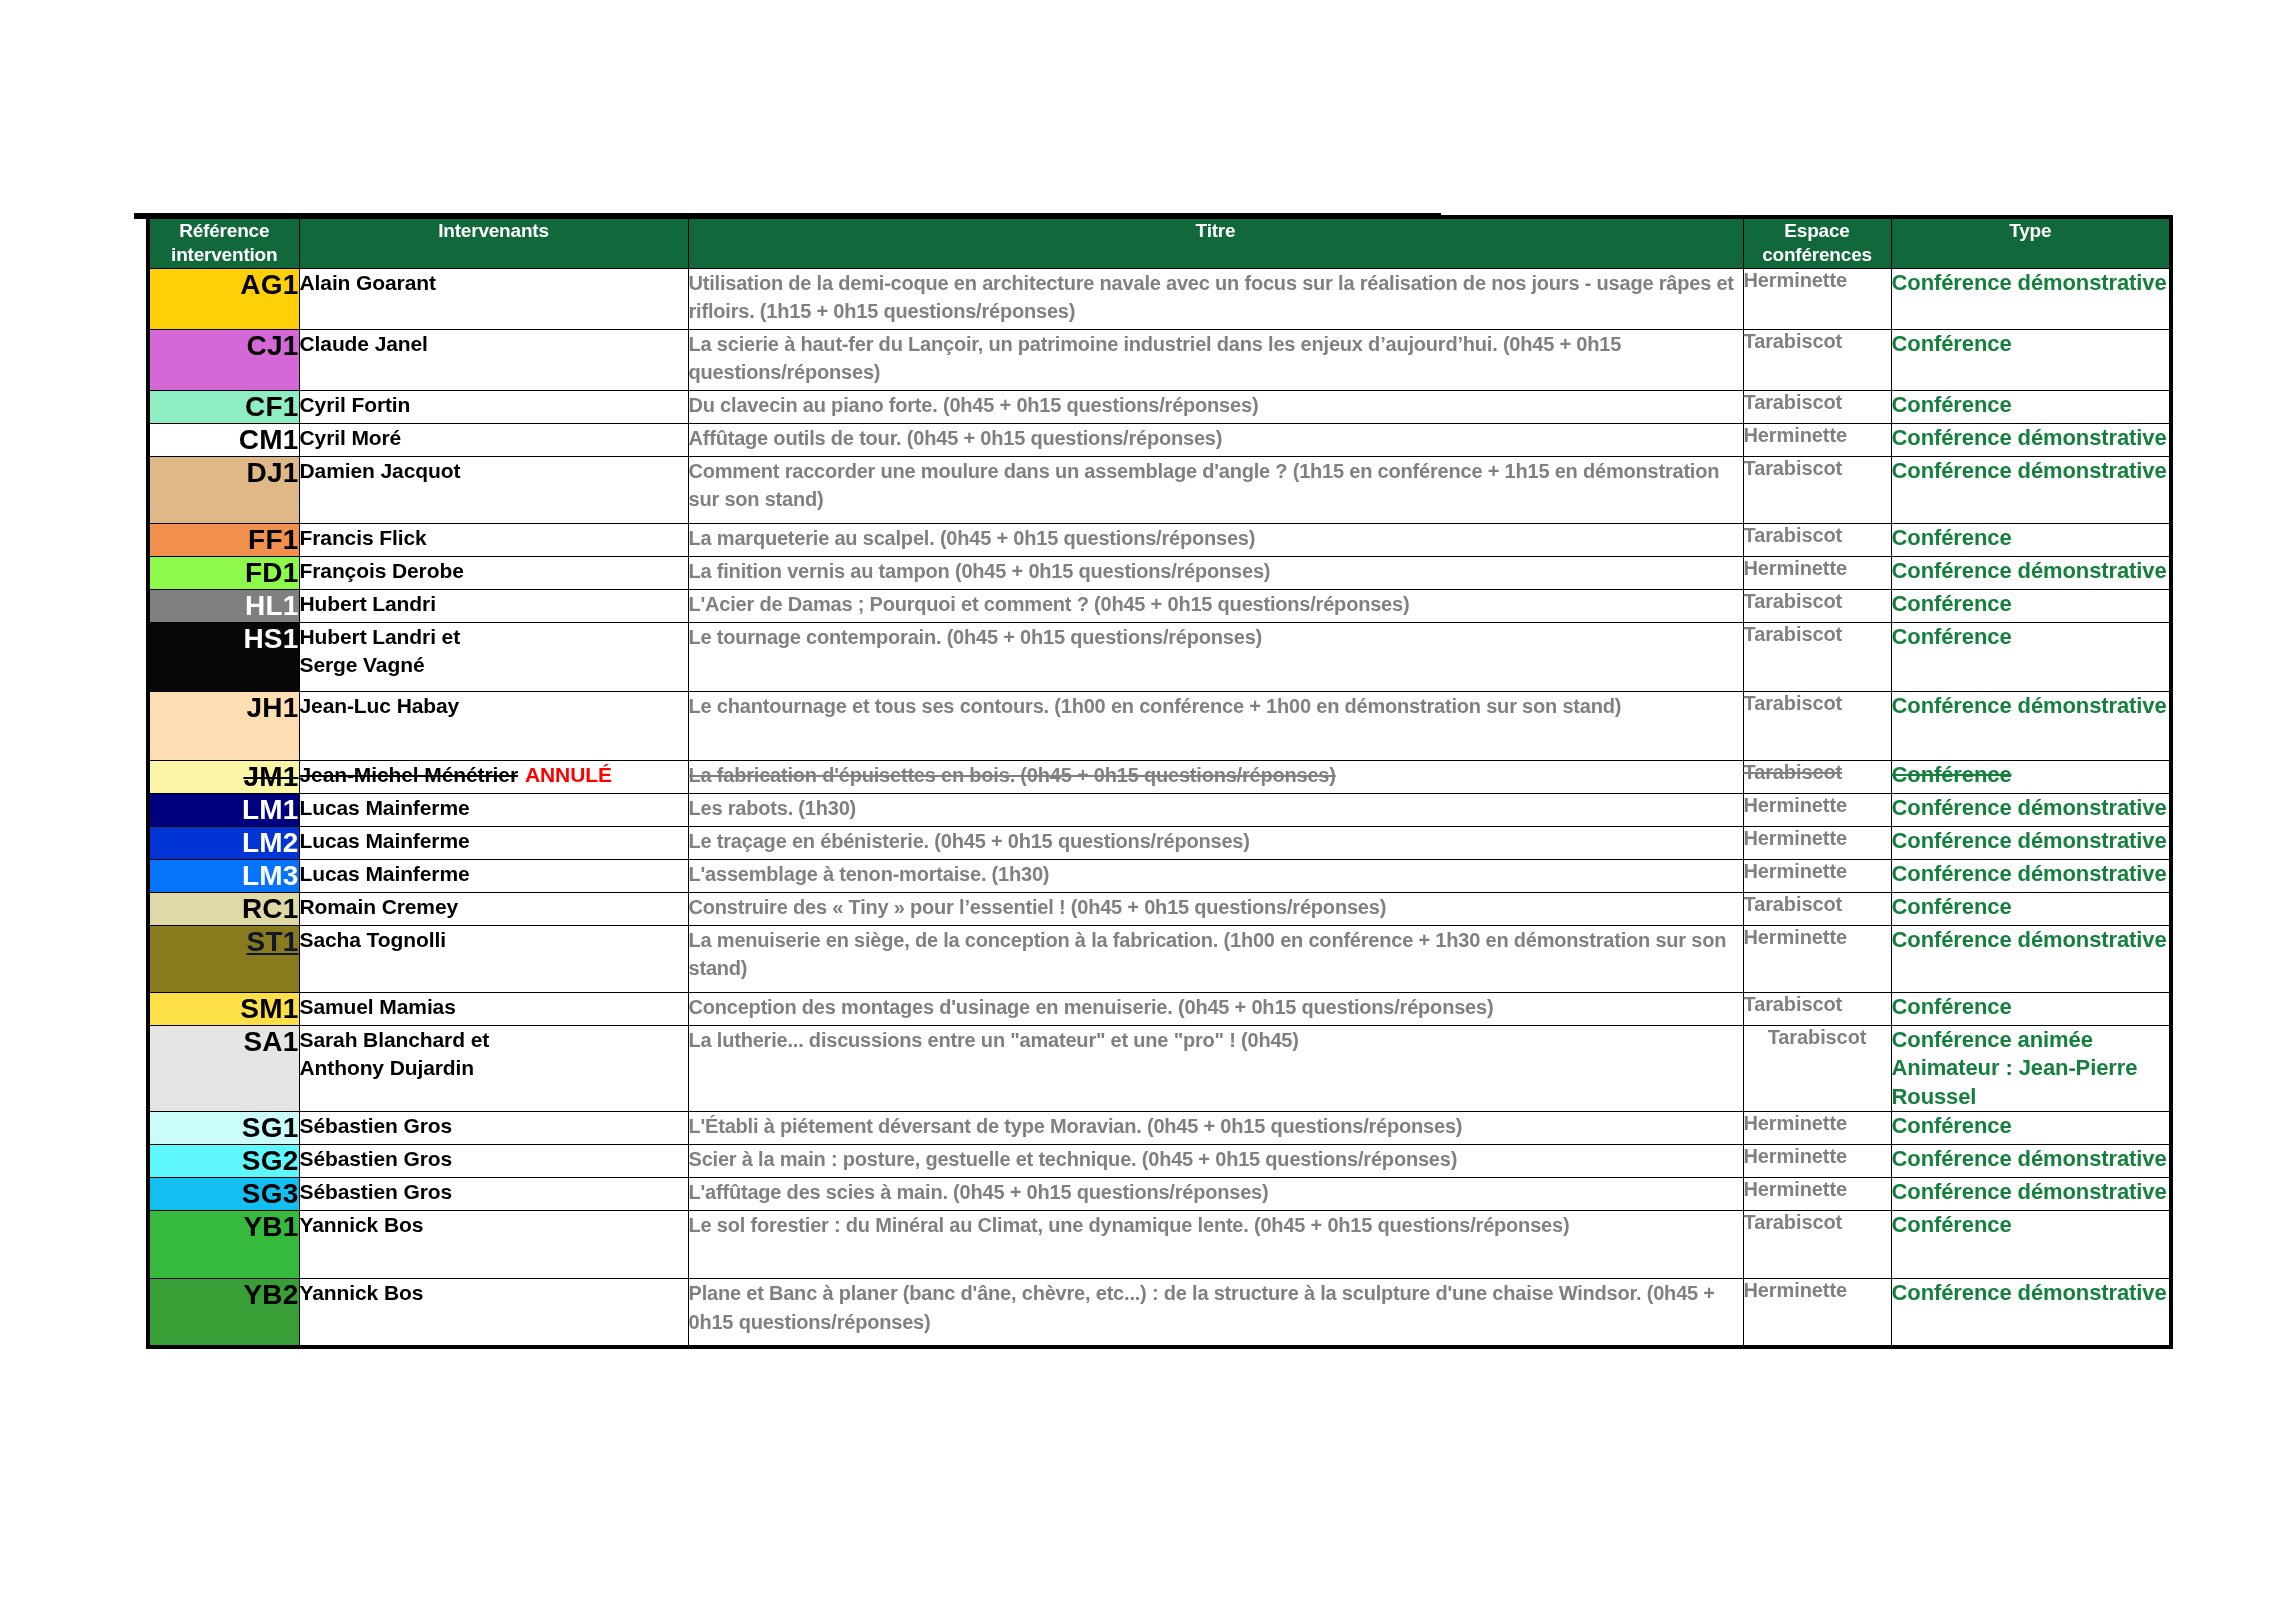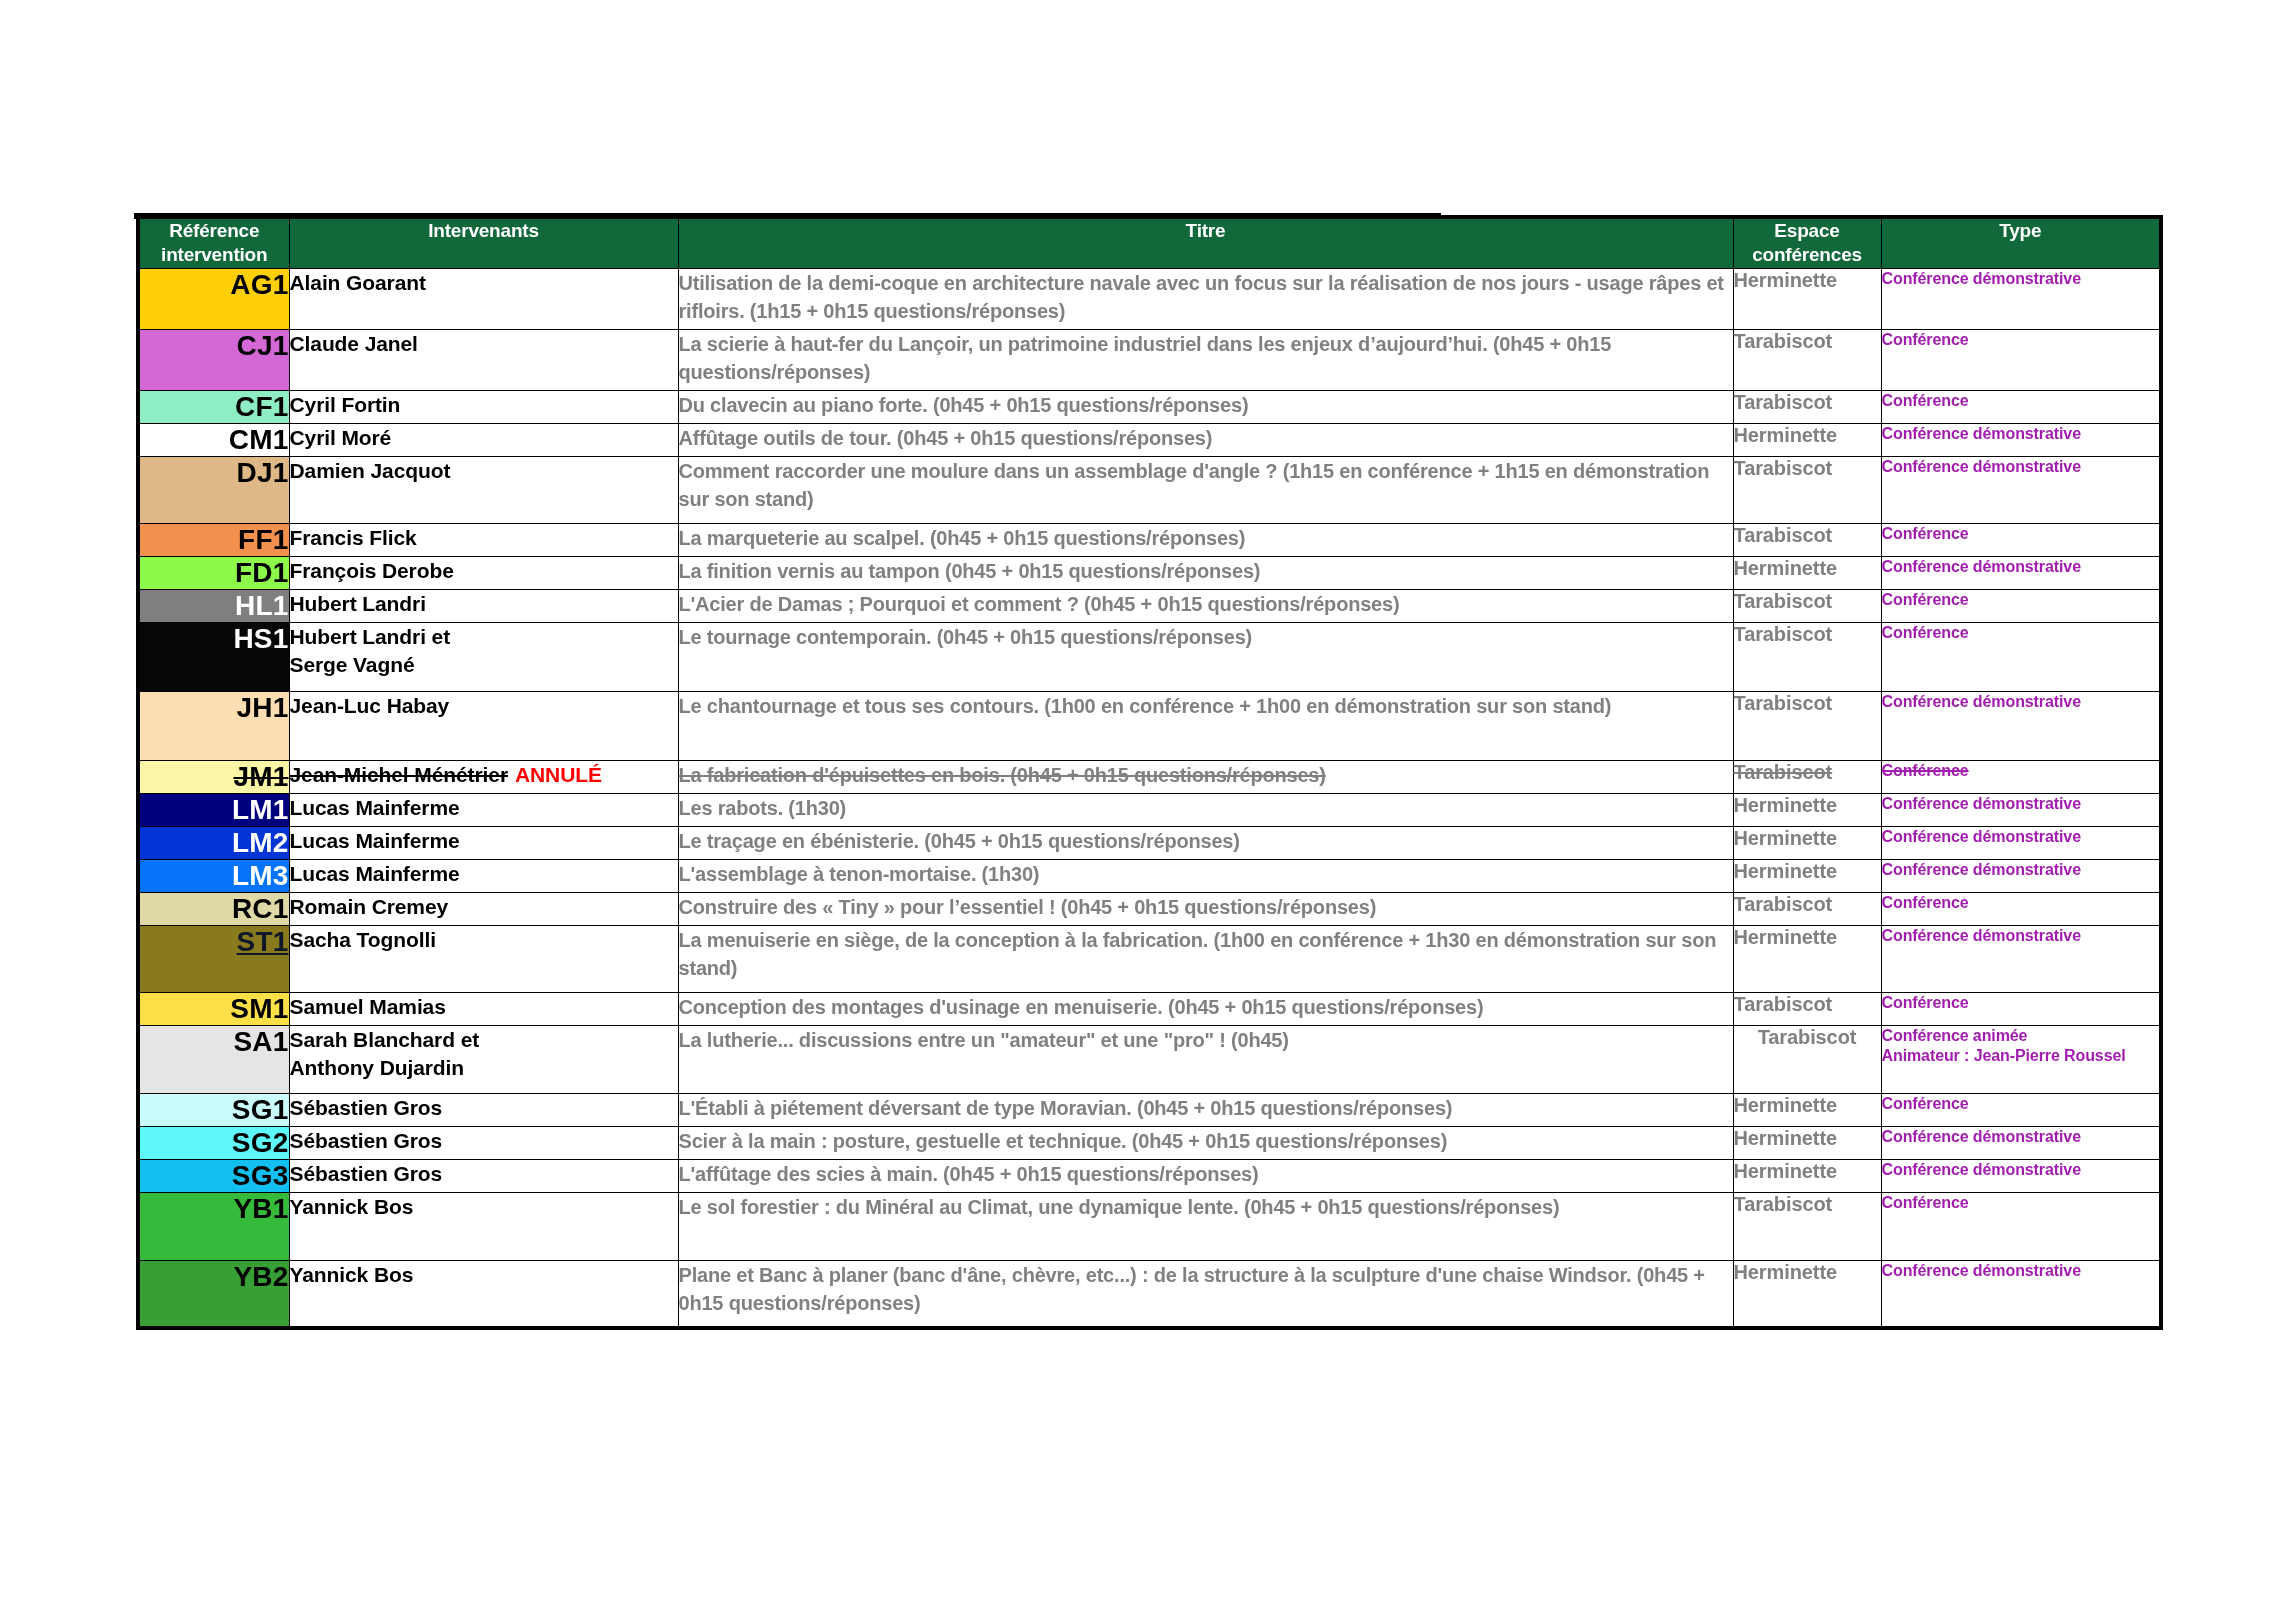--- a/index.html
+++ b/index.html
@@ -19,21 +19,21 @@
     position: relative;
     width: 2295px;
     height: 1623px;
     background: #ffffff;
     overflow: hidden;
   }
 
   
   #table-wrap {
     position: absolute;
-    left: 136px;
+    left: 146px;
     top: 215px;
     width: 1869px;
   }
 
   table.sched {
     border-collapse: collapse;
     table-layout: fixed;
     width: 2023px;
     background: #ffffff;
   }
@@ -123,22 +123,22 @@
     color: #808080;
     padding: 2.8px 0 0 2.8px;
     text-align: left;
     font-family: "Liberation Sans", sans-serif;
     letter-spacing: -0.1px;
   }
   td.esp.centered { text-align: center; }
 
   td.typ {
     font-weight: bold;
-    font-size: 16px;
-    color: #a21caf;
+    font-size: 22px;
+    color: #15803d;
     padding: 2.1px 2.8px 0 4.2px;
     line-height: 1.3;
     font-family: "Liberation Sans", sans-serif;
     letter-spacing: -0.1px;
   }
 
   .struck { text-decoration: line-through; text-decoration-thickness: 2.1px; }
   .annule { color: #fe0000; text-decoration: none; padding-left: 7px; }
 </style>
 </head>

